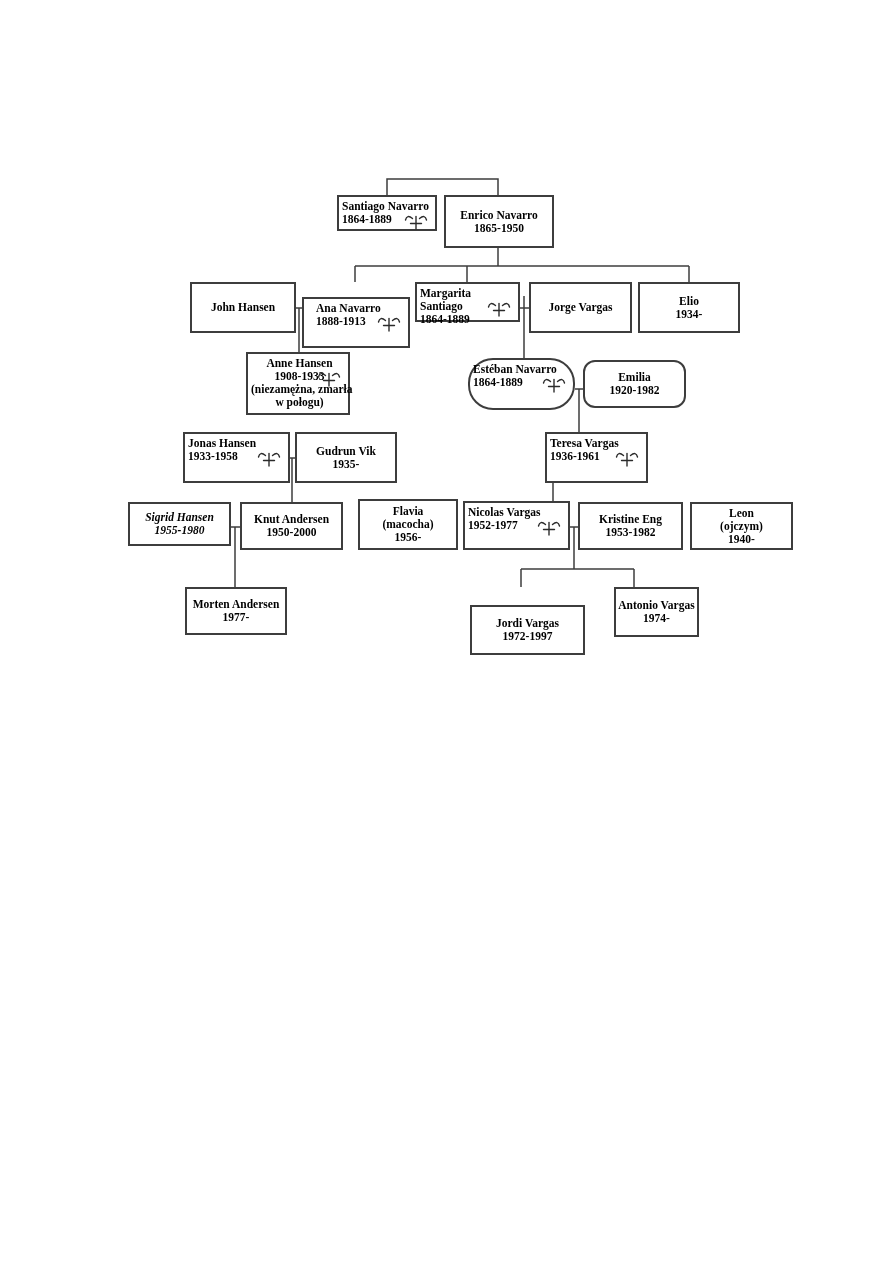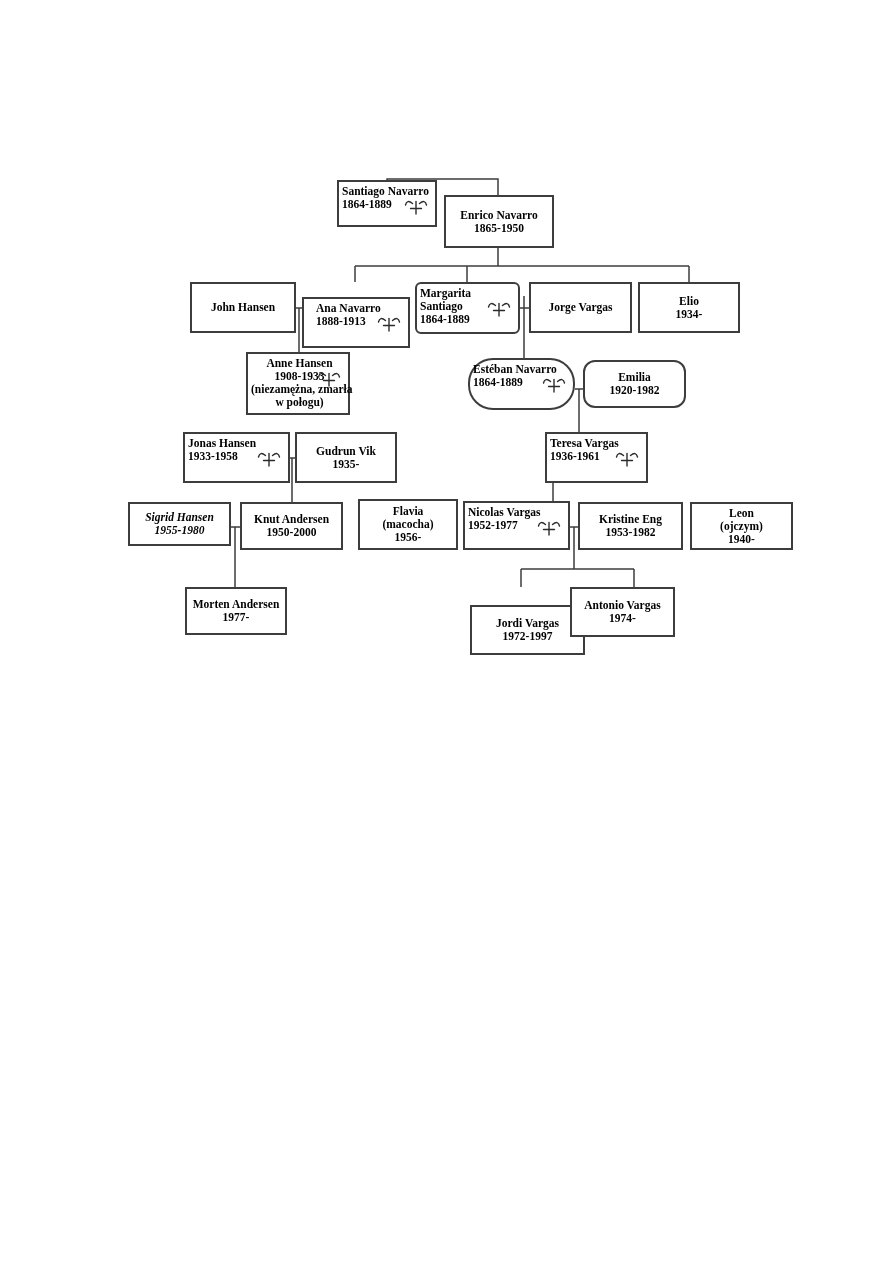--- a/index.html
+++ b/index.html
@@ -45,21 +45,21 @@
       <polyline points="553,483 553,501"></polyline>
       <polyline points="231,527 240,527"></polyline>
       <polyline points="235,527 235,587"></polyline>
       <polyline points="570,527 578,527"></polyline>
       <polyline points="574,527 574,569"></polyline>
       <polyline points="521,569 634,569"></polyline>
       <polyline points="521,569 521,587"></polyline>
       <polyline points="634,569 634,587"></polyline>
     </svg>
   <div id="boxes-layer">
-      <div class="person left" style="left: 337px; top: 180px; width: 100px; height: 47px;">
+      <div class="person left" style="left: 337px; top: 195px; width: 100px; height: 36px;">
     <div class="plines">
           <div>Santiago Navarro</div>
           <div>1864-1889</div>
         </div>
     <svg class="psym" viewBox="0 0 24 20">
       <path d="M1.5 9 Q3 3 8.5 7.5"></path>
       <path d="M15.5 7.5 Q21 3 22.5 9"></path>
       <line x1="12" y1="5.5" x2="12" y2="18"></line>
       <line x1="6.5" y1="12.5" x2="17.5" y2="12.5"></line>
     </svg>
@@ -82,21 +82,21 @@
           <div>Ana Navarro</div>
           <div>1888-1913</div>
         </div>
     <svg class="psym" viewBox="0 0 24 20">
       <path d="M1.5 9 Q3 3 8.5 7.5"></path>
       <path d="M15.5 7.5 Q21 3 22.5 9"></path>
       <line x1="12" y1="5.5" x2="12" y2="18"></line>
       <line x1="6.5" y1="12.5" x2="17.5" y2="12.5"></line>
     </svg>
   </div>
-      <div class="person left" style="left: 415px; top: 282px; width: 105px; height: 52px; border-radius: 6px;">
+      <div class="person left" style="left: 415px; top: 282px; width: 105px; height: 40px;">
     <div class="plines">
           <div>Margarita</div>
           <div>Santiago</div>
           <div>1864-1889</div>
         </div>
     <svg class="psym" viewBox="0 0 24 20">
       <path d="M1.5 9 Q3 3 8.5 7.5"></path>
       <path d="M15.5 7.5 Q21 3 22.5 9"></path>
       <line x1="12" y1="5.5" x2="12" y2="18"></line>
       <line x1="6.5" y1="12.5" x2="17.5" y2="12.5"></line>
@@ -235,21 +235,21 @@
         </div>
 
   </div>
       <div class="person center" style="left: 470px; top: 605px; width: 115px; height: 50px;">
     <div class="plines">
           <div>Jordi Vargas</div>
           <div>1972-1997</div>
         </div>
 
   </div>
-      <div class="person center" style="left: 570px; top: 587px; width: 105px; height: 50px; align-items: center;">
+      <div class="person center" style="left: 614px; top: 587px; width: 85px; height: 50px; align-items: center;">
     <div class="plines">
           <div>Antonio Vargas</div>
           <div>1974-</div>
         </div>
 
   </div>
     </div>
 </div>
 
 </body></html>

